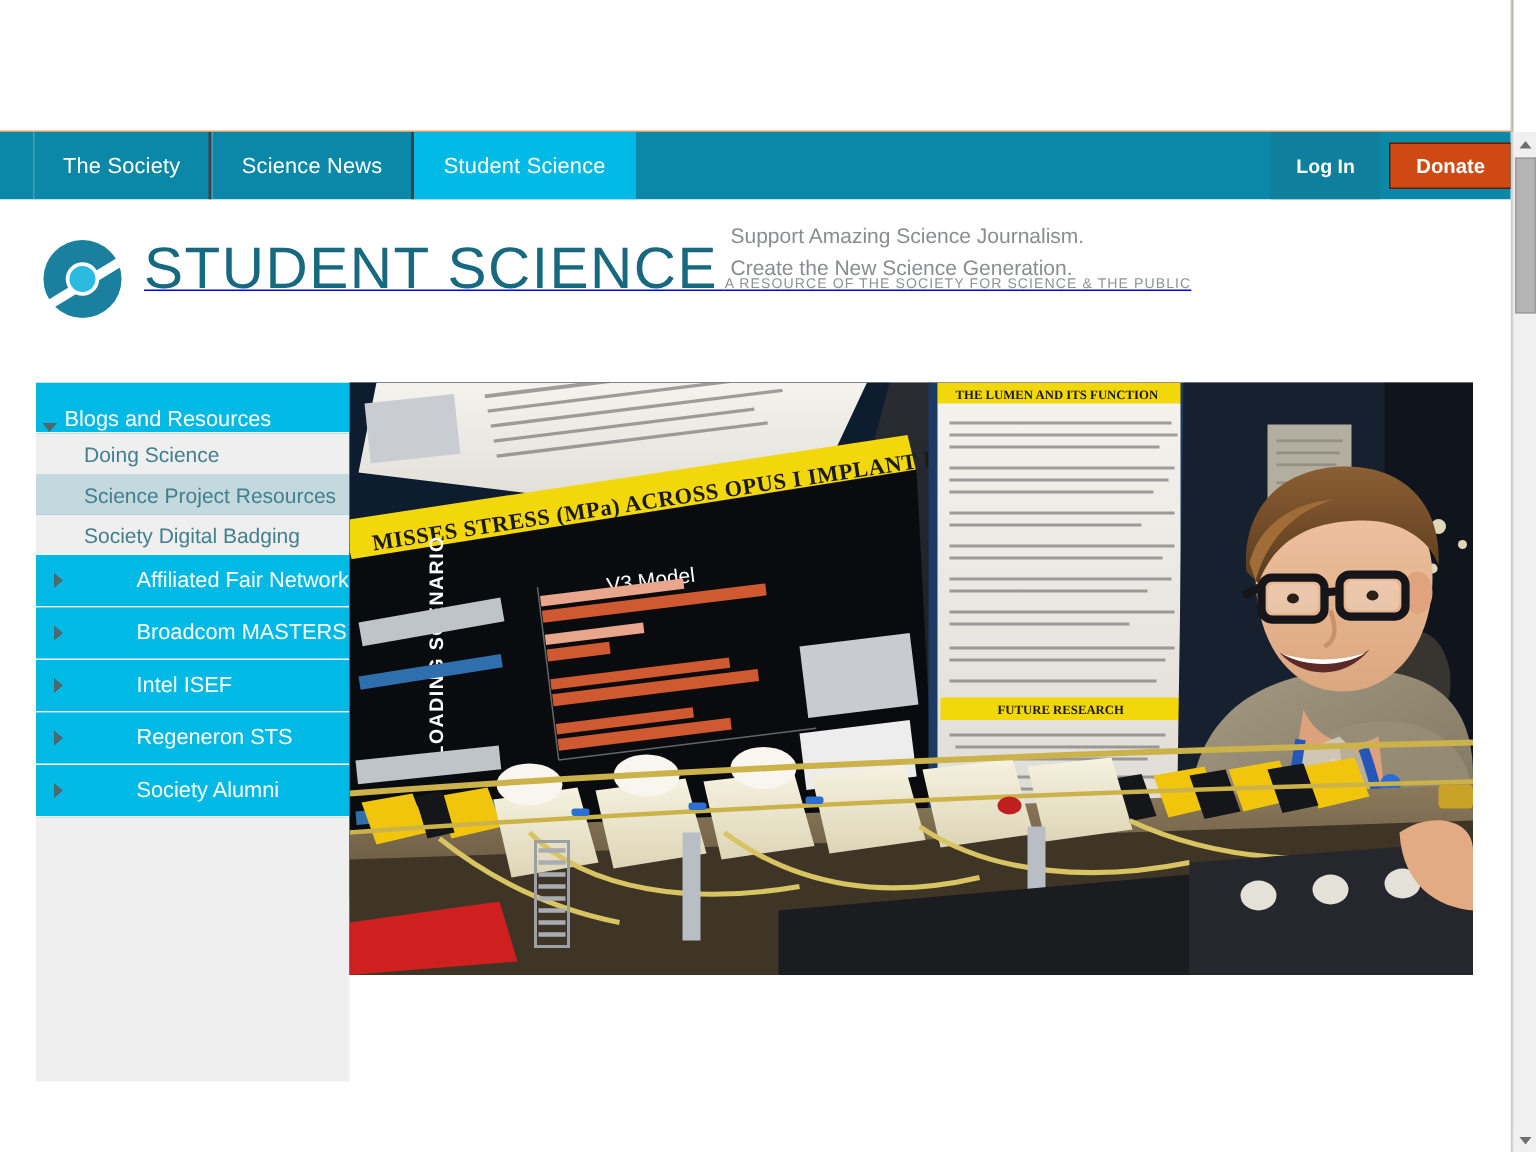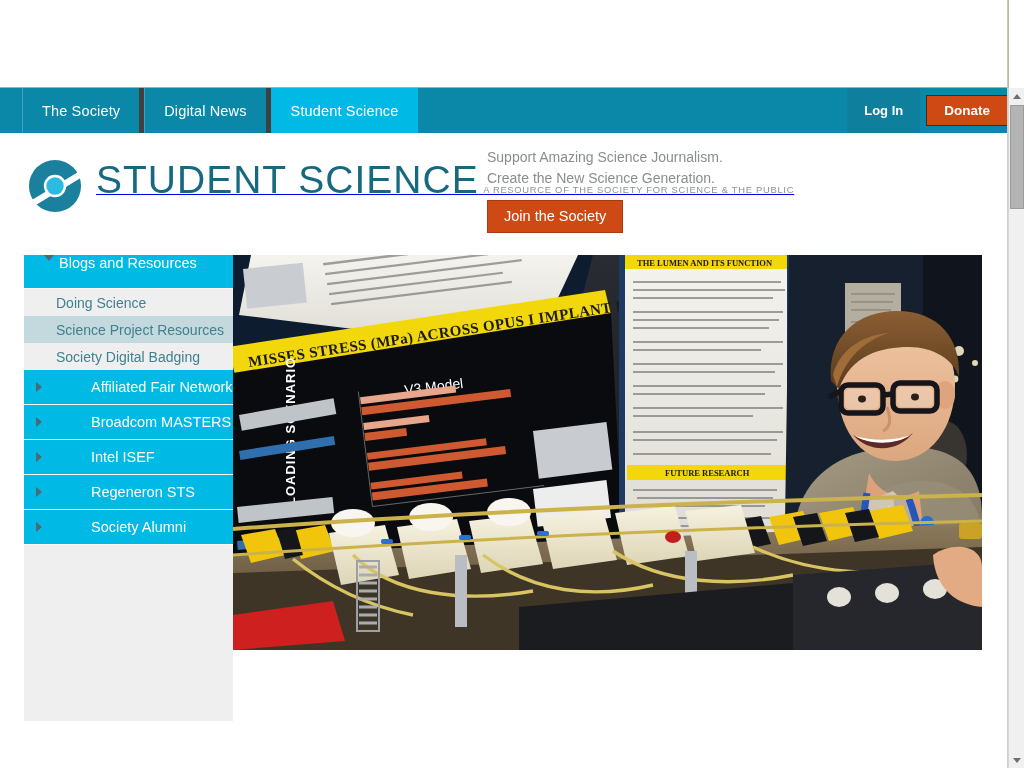--- a/index.html
+++ b/index.html
@@ -78,21 +78,21 @@
     align-items: stretch;
   }
   .nav-left { display: flex; align-items: stretch; margin-left: 22px; }
   .nav-tab {
     display: flex; align-items: center;
     padding: 0 19px;
     color: #ffffff;
     font-size: 14.5px;
     letter-spacing: .15px;
     border-left: 1px solid #3aa3bd;
-    border-right: 5px solid #404040;
+    border-right: 2px solid #404040;
     cursor: pointer;
     white-space: nowrap;
   }
   .nav-tab:first-child { border-left: 1px solid #3aa3bd; }
   .nav-tab.active {
     background: #00b9e4;
     border-left: 1px solid #00b9e4;
     border-right: 1px solid #00b9e4;
   }
   .nav-right {
@@ -210,22 +210,22 @@
     width: 209px; height: 466px;
     background: #efefef;
     overflow: hidden;
   }
   .side-group-head {
     position: relative;
     height: 34px;
     background: #00b9e4;
     color: #ffffff;
     font-size: 14.5px;
-    display: flex; align-items: flex-start;
-    padding-left: 20px;
+    display: flex; align-items: flex-end;
+    padding-left: 4px;
     cursor: pointer;
     border-bottom: 1px solid #ffffff;
   }
   .side-group-head .caret {
     width: 0; height: 0; margin-right: 5px;
     border-left: 5.5px solid transparent;
     border-right: 5.5px solid transparent;
     border-top: 6.5px solid #4c6a72;
   }
   .side-item {
@@ -286,21 +286,21 @@
   </div>
 
   <div id="page">
 
     <div id="navbar">
       <div class="nav-left">
         <div class="nav-tab">
           <span>The Society</span>
         </div>
         <div class="nav-tab">
-          <span>Digital News</span>
+          <span>Science News</span>
         </div>
         <div class="nav-tab active">
           <span>Student Science</span>
         </div>
       </div>
       <div class="nav-right">
         <div id="login-btn">
           <span>Log In</span>
         </div>
         <div id="donate-btn">
@@ -323,23 +323,20 @@
         </span>
         <span id="logo-words">
           <span id="logo-title">STUDENT SCIENCE</span>
           <span id="logo-sub">A RESOURCE OF THE SOCIETY FOR SCIENCE &amp; THE PUBLIC</span>
         </span>
       </a>
 
       <div id="tagline">
         <div class="tagline-sub">Support Amazing Science Journalism.</div>
         <div class="tagline-sub">Create the New Science Generation.</div>
-        <div id="join-btn">
-          <span>Join the Society</span>
-        </div>
       </div>
 
       <div id="search-wrap">
         <input id="search-input" type="text" placeholder="Search Student Science..." style="">
         <button id="search-btn">
           <span>
             <svg width="20" height="20" viewBox="0 0 24 24" fill="none" stroke="#6b6b6b" stroke-width="1.9" aria-hidden="true">
               <circle cx="10.5" cy="10.5" r="6.6"></circle>
               <line x1="15.4" y1="15.4" x2="21" y2="21" stroke-linecap="round"></line>
             </svg>

